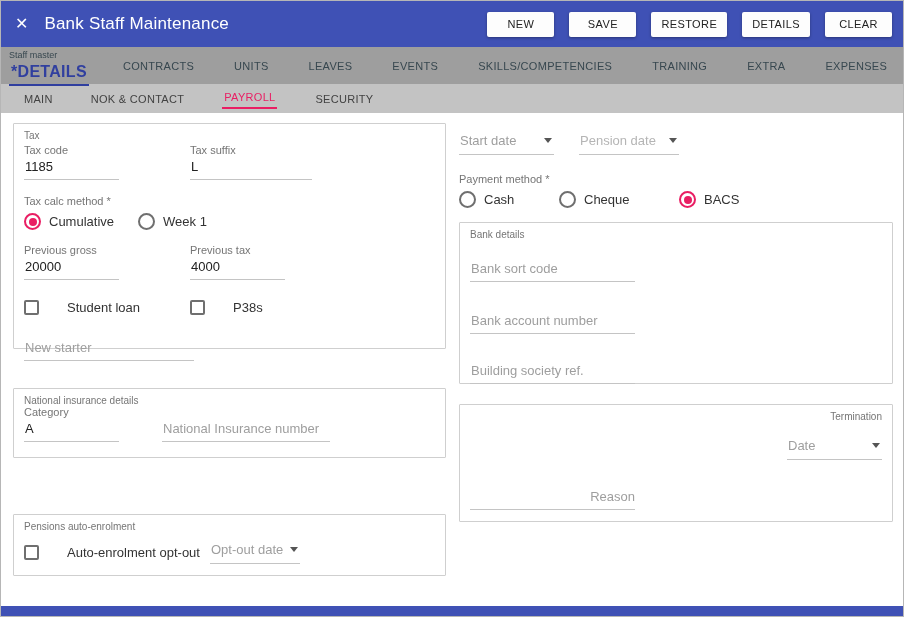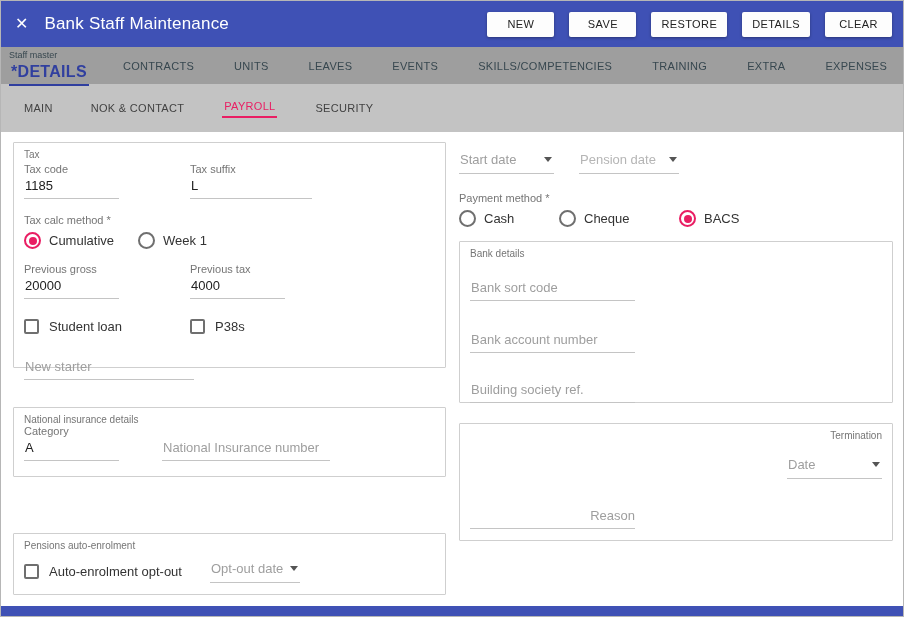--- a/index.html
+++ b/index.html
@@ -17,21 +17,21 @@
 
   
   .tabbar1 { height:37px; background:#9e9e9e; display:flex; align-items:stretch; }
   .tab-details { display:flex; flex-direction:column; justify-content:flex-start; padding:3px 14px 0 8px; cursor:pointer; }
   .tab-group-label { font-size:9px; color:#37474f; margin-bottom:1px; }
   .tab-details-text { font-size:16px; color:#303f9f; font-weight:bold; letter-spacing:.3px;
                       border-bottom:2px solid #303f9f; padding:2px 2px 3px 2px; align-self:flex-start; }
   .tab1 { display:flex; align-items:center; padding:0 20px; font-size:11px; color:#37474f; letter-spacing:.3px; cursor:pointer; }
 
   
-  .tabbar2 { height:48px; background:#c3c3c3; display:flex; align-items:stretch; padding-left:4px; }
+  .tabbar2 { height:29px; background:#c3c3c3; display:flex; align-items:stretch; padding-left:4px; }
   .tab2 { display:flex; align-items:center; padding:0 19px; font-size:11px; color:#424242; letter-spacing:.3px; cursor:pointer; }
   .tab2.active { color:#e91e63; }
   .tab2.active .t2text { border-bottom:2px solid #e91e63; padding:2px 2px 4px 2px; }
 
   
   .content { position:relative; height:490px; background:#fff; }
   .col-left  { position:absolute; left:12px;  top:10px; width:433px; }
   .col-right { position:absolute; left:458px; top:10px; width:434px; }
 
   .groupbox { border:1px solid #cfcfcf; border-radius:1px; padding:6px 10px 12px 10px; }
@@ -50,21 +50,21 @@
   .dropdown.dim { color:#b5b5b5; }
 
   .radio-item { display:flex; align-items:center; cursor:pointer; }
   .radio-circle { width:17px; height:17px; border:2px solid #6f6f6f; border-radius:50%; position:relative; flex:none; }
   .radio-circle.selected { border-color:#e91e63; }
   .radio-circle.selected::after { content:""; position:absolute; inset:2.5px; background:#e91e63; border-radius:50%; }
   .radio-text { font-size:13px; color:#333; margin-left:8px; }
 
   .check-item { display:flex; align-items:center; cursor:pointer; }
   .checkbox { width:15px; height:15px; border:2px solid #6f6f6f; border-radius:2px; flex:none; }
-  .check-text { font-size:13px; color:#333; margin-left:10px; }
+  .check-text { font-size:13px; color:#333; margin-left:28px; }
 
   .footer-bar { position:absolute; left:0; right:0; bottom:0; height:10px; background:#3f51b5; }
 </style>
 </head>
 <body>
 
 <div class="window">
 
   <div class="header">
     <span class="close-x">✕</span>

